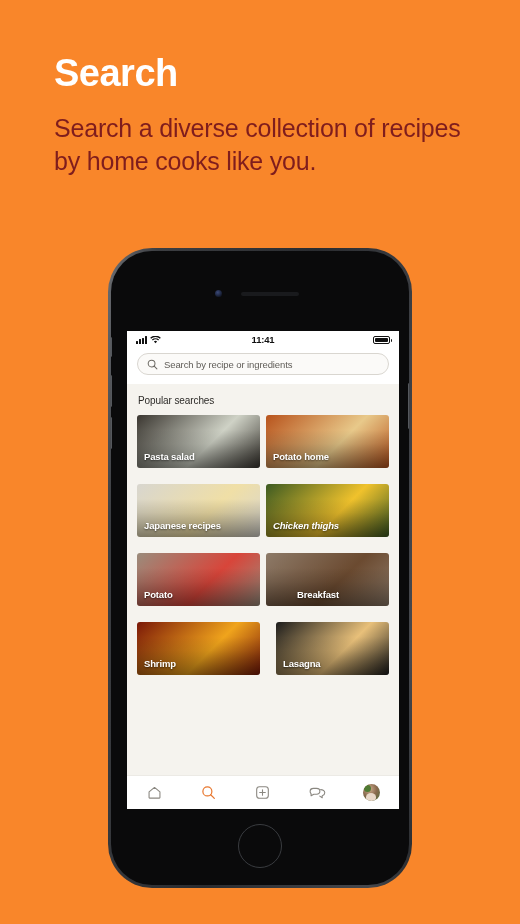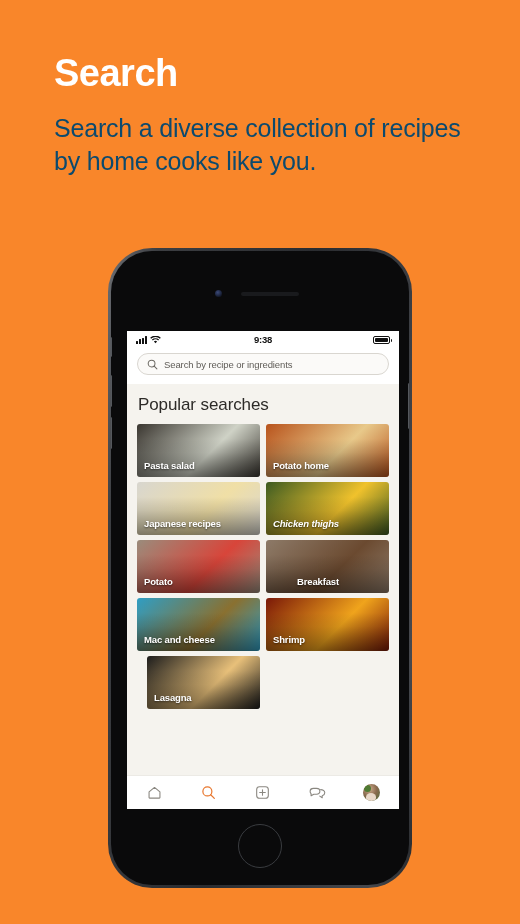--- a/index.html
+++ b/index.html
@@ -23,21 +23,21 @@
   .promo-title {
     font-size: 38px;
     font-weight: bold;
     color: #ffffff;
     letter-spacing: -0.5px;
     line-height: 1.15;
   }
   .promo-sub {
     margin-top: 16px;
     font-size: 25px;
-    color: #0c4a6e;
+    color: #7f1d1d;
     line-height: 1.34;
     letter-spacing: -0.2px;
   }
 
   
   .phone {
     position: absolute;
     left: 108px;
     top: 248px;
     width: 304px;
@@ -156,29 +156,29 @@
   }
   .search-ph {
     font-size: 9.5px;
     color: #5f5c57;
     letter-spacing: -0.1px;
   }
 
   
   .content { flex: 1; overflow: hidden; padding: 0 10px; }
   .section-title {
-    font-size: 17px;
+    font-size: 10px;
     color: #2d2b28;
     margin: 11px 0 9px 1px;
     letter-spacing: -0.1px;
   }
   .grid {
     display: grid;
     grid-template-columns: 1fr 1fr;
-    gap: 5px 6px;
+    gap: 16px 6px;
   }
   .tile {
     position: relative;
     height: 53px;
     border-radius: 3px;
     overflow: hidden;
     display: flex;
     align-items: flex-end;
   }
   .tile .shade {
@@ -259,21 +259,21 @@
               <i></i>
               <i></i>
               <i></i>
           </div>
           <svg class="wifi" width="11" height="8" viewBox="0 0 11 8">
             <path d="M5.5 7.3 3.9 5.5a2.4 2.4 0 0 1 3.2 0L5.5 7.3z" fill="#111"></path>
             <path d="M1.9 3.6a5.3 5.3 0 0 1 7.2 0l-.9 1a4 4 0 0 0-5.4 0l-.9-1z" fill="#111"></path>
             <path d="M.2 1.7a7.7 7.7 0 0 1 10.6 0l-.9 1a6.4 6.4 0 0 0-8.8 0l-.9-1z" fill="#111"></path>
           </svg>
         </div>
-        <div class="sb-time">9:38</div>
+        <div class="sb-time">11:41</div>
         <div class="sb-right">
           <div class="battery">
               <span></span>
             </div>
         </div>
       </div>
 
       <div class="search-header">
         <div class="search-field">
           <svg width="11" height="11" viewBox="0 0 12 12">
@@ -304,24 +304,20 @@
               <div class="tile-label">Chicken thighs</div>
             </div>
             <div class="tile" style="background: linear-gradient(135deg, rgb(154, 140, 124) 0%, rgb(216, 69, 58) 58%, rgb(154, 140, 124) 100%);">
               <div class="shade"></div>
               <div class="tile-label">Potato</div>
             </div>
             <div class="tile" style="background: linear-gradient(135deg, rgb(141, 122, 104) 0%, rgb(107, 74, 48) 58%, rgb(141, 122, 104) 100%); padding-left: 24px;">
               <div class="shade"></div>
               <div class="tile-label">Breakfast</div>
             </div>
-            <div class="tile" style="background: linear-gradient(135deg, rgb(47, 158, 196) 0%, rgb(138, 112, 48) 58%, rgb(47, 158, 196) 100%);">
-              <div class="shade"></div>
-              <div class="tile-label">Mac and cheese</div>
-            </div>
             <div class="tile" style="background: linear-gradient(135deg, rgb(122, 24, 8) 0%, rgb(240, 164, 28) 58%, rgb(122, 24, 8) 100%);">
               <div class="shade"></div>
               <div class="tile-label">Shrimp</div>
             </div>
             <div class="tile" style="background: linear-gradient(135deg, rgb(28, 28, 28) 0%, rgb(232, 192, 122) 58%, rgb(28, 28, 28) 100%); margin-left: 10px;">
               <div class="shade"></div>
               <div class="tile-label">Lasagna</div>
             </div>
           </div>
       </div>

